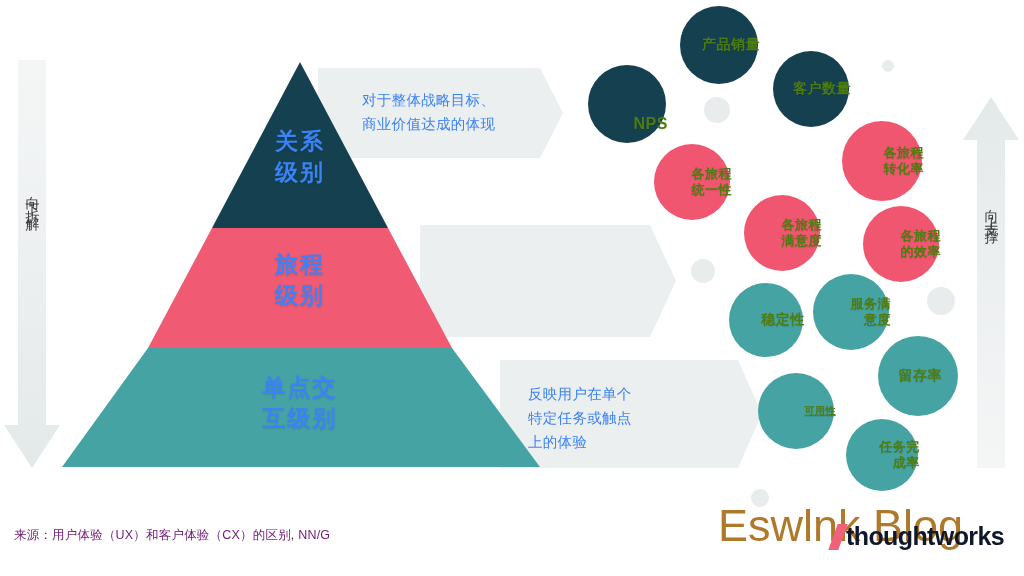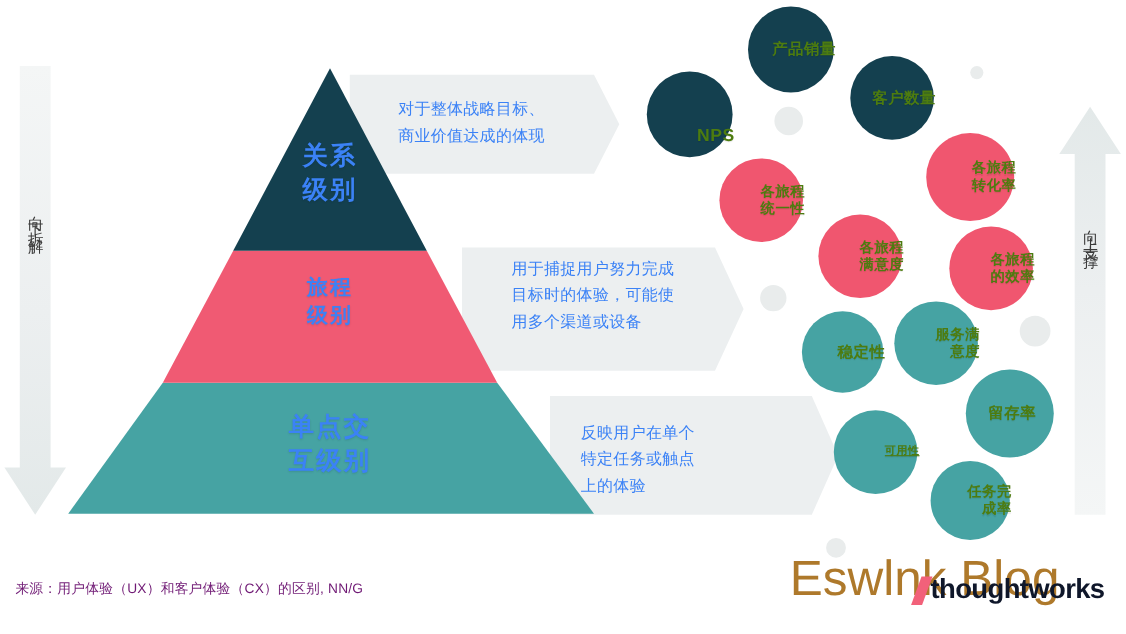--- a/index.html
+++ b/index.html
@@ -45,21 +45,21 @@
     position: absolute;
     color: #3b82f6;
     font-weight: 700;
     text-align: center;
     line-height: 1.35;
     letter-spacing: 2px;
     white-space: pre-line;
     text-shadow: 0 1px 2px rgba(0,0,0,0.12);
   }
   .tier-top    { font-size: 23px; }
-  .tier-mid    { font-size: 19px; }
+  .tier-mid    { font-size: 23px; }
   .tier-bottom { font-size: 23px; }
 
   
   .callout-text {
     position: absolute;
     font-size: 14.5px;
     line-height: 1.65;
     color: #3b82f6;
     white-space: pre-line;
     letter-spacing: 0.3px;
@@ -187,23 +187,20 @@
 
   <div class="tier-label tier-top" style="left:246px; top:126px; width:108px;">关系
 级别</div>
   <div class="tier-label tier-mid" style="left:246px; top:249px; width:108px;">旅程
 级别</div>
   <div class="tier-label tier-bottom" style="left:232px; top:372px; width:136px;">单点交
 互级别</div>
 
   <div class="callout-text" style="left:362px; top:89px;">对于整体战略目标、
 商业价值达成的体现</div>
-  <div class="callout-text" style="left:465px; top:234px;">用于捕捉用户努力完成
-目标时的体验，可能使
-用多个渠道或设备</div>
   <div class="callout-text" style="left:528px; top:383px;">反映用户在单个
 特定任务或触点
 上的体验</div>
 
   <div id="bubble-labels">
       <div class="bubble-text" style="left: 627px; top: 104px; font-size: 16px; width: 81.9px; margin-top: 20px;">NPS</div>
       <div class="bubble-text" style="left: 719px; top: 45px; font-size: 14px; width: 81.9px;">产品销量</div>
       <div class="bubble-text" style="left: 811px; top: 89px; font-size: 14px; width: 79.8px;">客户数量</div>
       <div class="bubble-text" style="left: 692px; top: 182px; font-size: 13px; width: 79.8px;">各旅程
 统一性</div>

